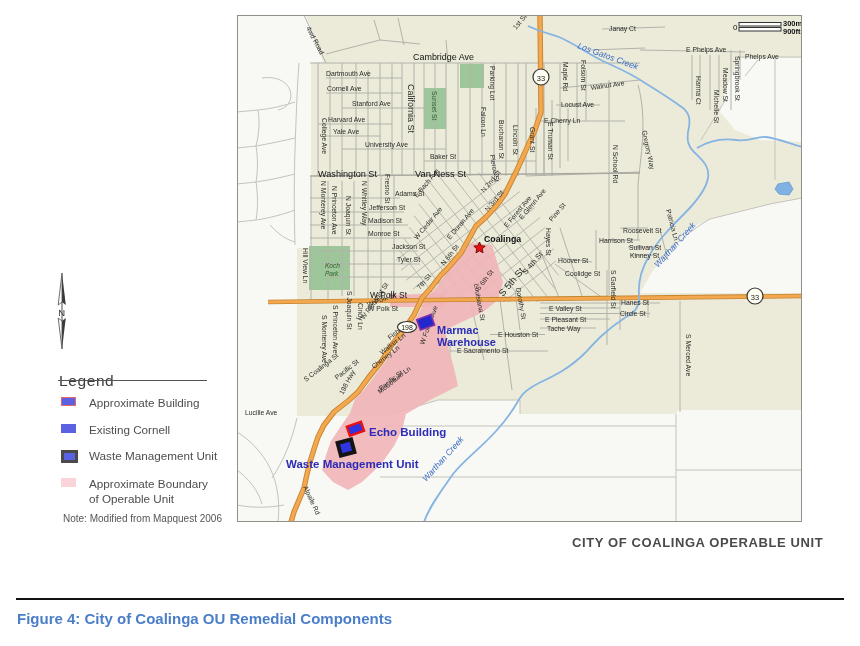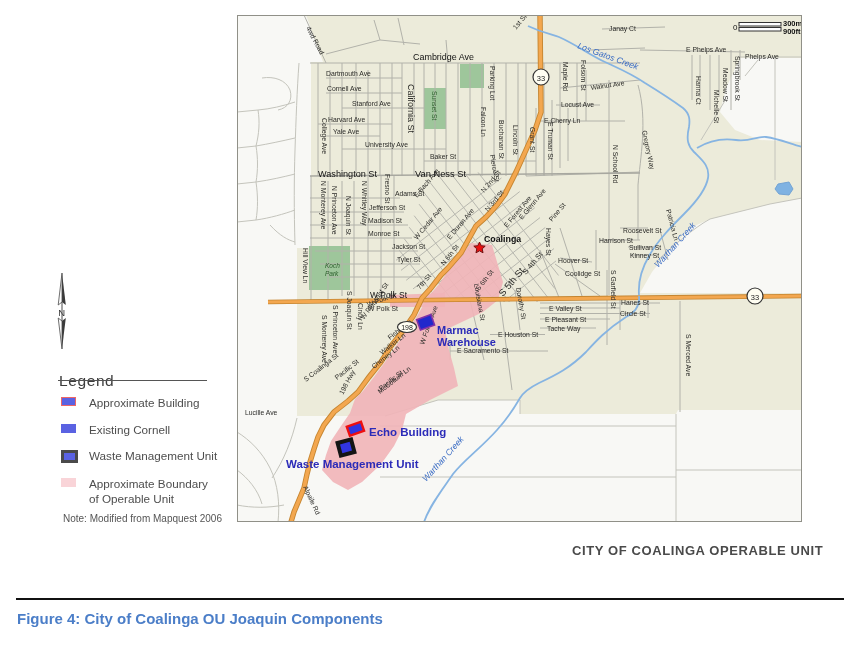--- a/index.html
+++ b/index.html
@@ -4,21 +4,21 @@
 html,body{margin:0;padding:0}
 body{width:860px;height:646px;background:#fff;font-family:"Liberation Sans",sans-serif;position:relative;overflow:hidden}
 .abs{position:absolute}
 #legendtitle{left:59px;top:372px;font-size:15.5px;color:#3c3c3c;letter-spacing:.6px}
 #legendline{left:58px;top:380px;width:149px;height:0;border-top:1.6px solid #555}
 .litem{left:89px;font-size:11.7px;color:#4e4e4e}
 .sw{left:61px;width:13px;height:7px}
 #note{left:63px;top:513px;font-size:10px;color:#555}
 #figblk{left:572px;top:535px;color:#4a4a4a;white-space:nowrap}
 #figblk .t1{font-size:11px;font-weight:bold;letter-spacing:.6px;line-height:12.5px}
-#figblk .t2{font-size:13px;font-weight:bold;letter-spacing:.6px;line-height:13px;margin-top:9px}
+#figblk .t2{font-size:13px;font-weight:bold;letter-spacing:.6px;line-height:13px;margin-top:1px}
 #figblk .t3{font-size:9px;color:#9b9b9b;letter-spacing:.15px;line-height:12.3px;margin-top:-1px}
 #rule{left:16px;top:597.5px;width:828px;height:0;border-top:2.5px solid #111}
 #caption{left:17px;top:610px;font-size:15px;font-weight:bold;color:#4b7ec8}
 </style></head>
 <body>
 <svg class="abs" style="left:237px;top:15px" width="565" height="507" viewBox="237 15 565 507">
 
 <rect x="237" y="15" width="565" height="507" fill="#ecebda"></rect>
 <polygon fill="#f8f8f5" points="237,15 306,15 323,62 311,62 311,248 297,248 297,418 237,418"></polygon>
 <polygon fill="#f8f8f5" points="237,416 385,416 438,400 520,400 520,414 676,414 678,410 802,410 802,522 237,522"></polygon>
@@ -245,13 +245,13 @@
 <div class="abs litem" style="top:423px">Existing Cornell</div>
 <div class="abs sw" style="top:450px;background:#5a62e2;border:3px solid #4a4a4a;width:11px;height:7px"></div>
 <div class="abs litem" style="top:449px">Waste Management Unit</div>
 <div class="abs sw" style="top:478px;background:#f9d4d8;border:1.5px solid #f9d4d8;"></div>
 <div class="abs litem" style="top:477px;width:135px;line-height:14.5px">Approximate Boundary of&nbsp;Operable Unit</div>
 <div class="abs" id="note">Note: Modified from Mapquest 2006</div>
 <div class="abs" id="figblk">
 <div class="t2">CITY OF COALINGA OPERABLE UNIT</div>
 </div>
 <div class="abs" id="rule"></div>
-<div class="abs" id="caption">Figure 4: City of Coalinga OU Joaquin Components</div>
+<div class="abs" id="caption">Figure 4: City of Coalinga OU Remedial Components</div>
 
 </body></html>

